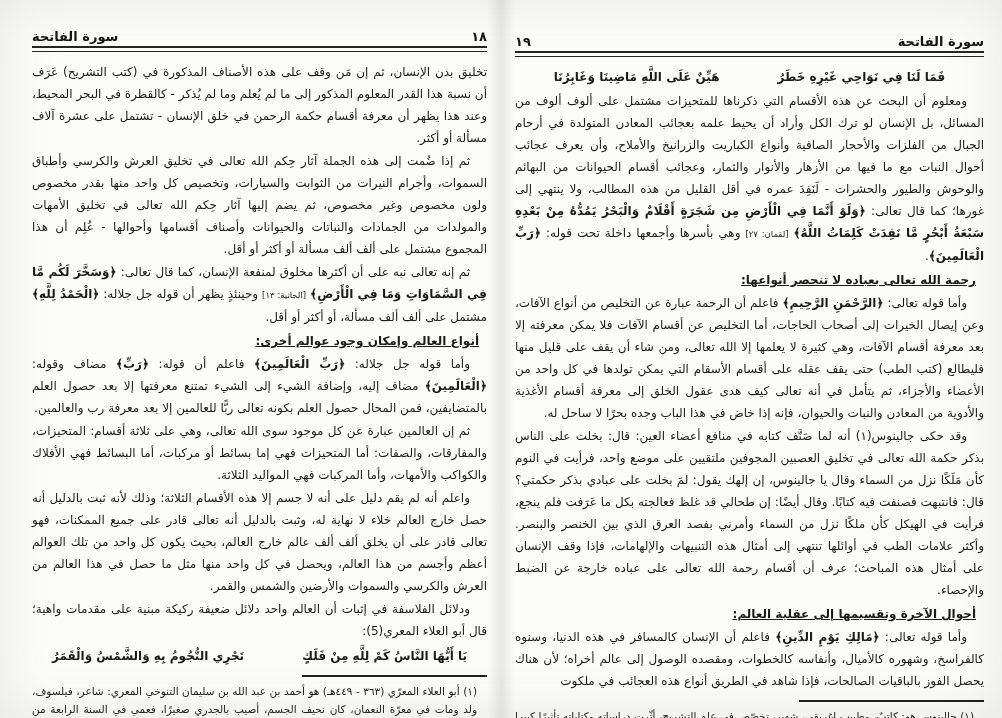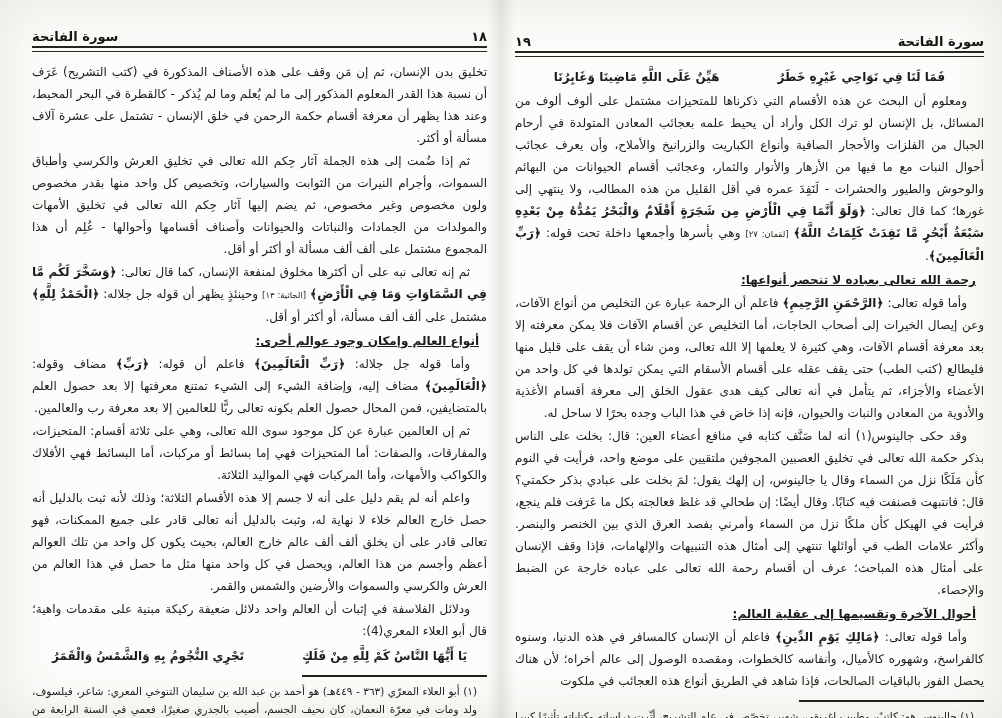--- a/index.html
+++ b/index.html
@@ -63,21 +63,21 @@
     <div class="rule-double"></div>
 
     <div class="body-text">
       <p class="para no-indent rich">تخليق بدن الإنسان، ثم إن مَن وقف على هذه الأصناف المذكورة في (كتب التشريح) عَرَف أن نسبة هذا القدر المعلوم المذكور إلى ما لم يُعلم وما لم يُذكر - كالقطرة في البحر المحيط، وعند هذا يظهر أن معرفة أقسام حكمة الرحمن في خلق الإنسان - تشتمل على عشرة آلاف مسألة أو أكثر.</p>
       <p class="para rich">ثم إذا ضُمت إلى هذه الجملة آثار حِكم الله تعالى في تخليق العرش والكرسي وأطباق السموات، وأجرام النيرات من الثوابت والسيارات، وتخصيص كل واحد منها بقدر مخصوص ولون مخصوص وغير مخصوص، ثم يضم إليها آثار حِكم الله تعالى في تخليق الأمهات والمولدات من الجمادات والنباتات والحيوانات وأصناف أقسامها وأحوالها - عُلِم أن هذا المجموع مشتمل على ألف ألف مسألة أو أكثر أو أقل.</p>
       <p class="para rich">ثم إنه تعالى نبه على أن أكثرها مخلوق لمنفعة الإنسان، كما قال تعالى: <span class="q">﴿وَسَخَّرَ لَكُم مَّا فِي السَّمَاوَاتِ وَمَا فِي الْأَرْضِ﴾</span> <span class="ref">[الجاثية: ١٣]</span> وحينئذٍ يظهر أن قوله جل جلاله: <span class="q">﴿الْحَمْدُ لِلَّهِ﴾</span> مشتمل على ألف ألف مسألة، أو أكثر أو أقل.</p>
       <p class="heading">أنواع العالم وإمكان وجود عوالم أخرى:</p>
       <p class="para rich">وأما قوله جل جلاله: <span class="q">﴿رَبِّ الْعَالَمِينَ﴾</span> فاعلم أن قوله: <span class="q">﴿رَبِّ﴾</span> مضاف وقوله: <span class="q">﴿الْعَالَمِينَ﴾</span> مضاف إليه، وإضافة الشيء إلى الشيء تمتنع معرفتها إلا بعد حصول العلم بالمتضايفين، فمن المحال حصول العلم بكونه تعالى ربًّا للعالمين إلا بعد معرفة رب والعالمين.</p>
       <p class="para rich">ثم إن العالمين عبارة عن كل موجود سوى الله تعالى، وهي على ثلاثة أقسام: المتحيزات، والمفارقات، والصفات: أما المتحيزات فهي إما بسائط أو مركبات، أما البسائط فهي الأفلاك والكواكب والأمهات، وأما المركبات فهي المواليد الثلاثة.</p>
       <p class="para rich">واعلم أنه لم يقم دليل على أنه لا جسم إلا هذه الأقسام الثلاثة؛ وذلك لأنه ثبت بالدليل أنه حصل خارج العالم خلاء لا نهاية له، وثبت بالدليل أنه تعالى قادر على جميع الممكنات، فهو تعالى قادر على أن يخلق ألف ألف عالم خارج العالم، بحيث يكون كل واحد من تلك العوالم أعظم وأجسم من هذا العالم، ويحصل في كل واحد منها مثل ما حصل في هذا العالم من العرش والكرسي والسموات والأرضين والشمس والقمر.</p>
-      <p class="para rich">ودلائل الفلاسفة في إثبات أن العالم واحد دلائل ضعيفة ركيكة مبنية على مقدمات واهية؛ قال أبو العلاء المعري(4):</p>
+      <p class="para rich">ودلائل الفلاسفة في إثبات أن العالم واحد دلائل ضعيفة ركيكة مبنية على مقدمات واهية؛ قال أبو العلاء المعري(5):</p>
       <div class="verse">
         <span>يَا أَيُّهَا النَّاسُ كَمْ لِلَّهِ مِنْ فَلَكٍ</span>
         <span>تَجْرِي النُّجُومُ بِهِ وَالشَّمْسُ وَالْقَمَرُ</span>
       </div>
     </div>
 
     <div class="footnotes">
       <div class="fn-rule"></div>
       <p class="fn-text">(١) أبو العلاء المعرّي (٣٦٣ - ٤٤٩هـ) هو أحمد بن عبد الله بن سليمان التنوخي المعري: شاعر، فيلسوف، ولد ومات في معرّة النعمان، كان نحيف الجسم، أصيب بالجدري صغيرًا، فعمي في السنة الرابعة من عمره، وقال الشعر.</p>
     </div>

